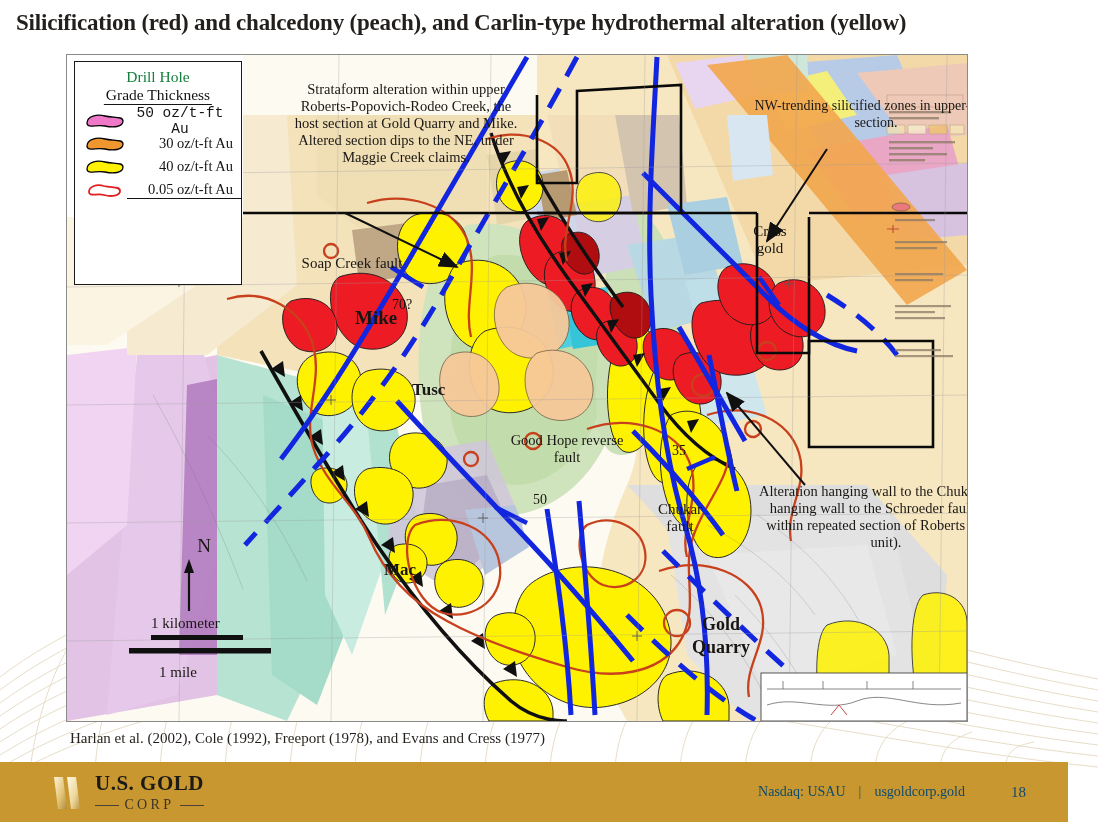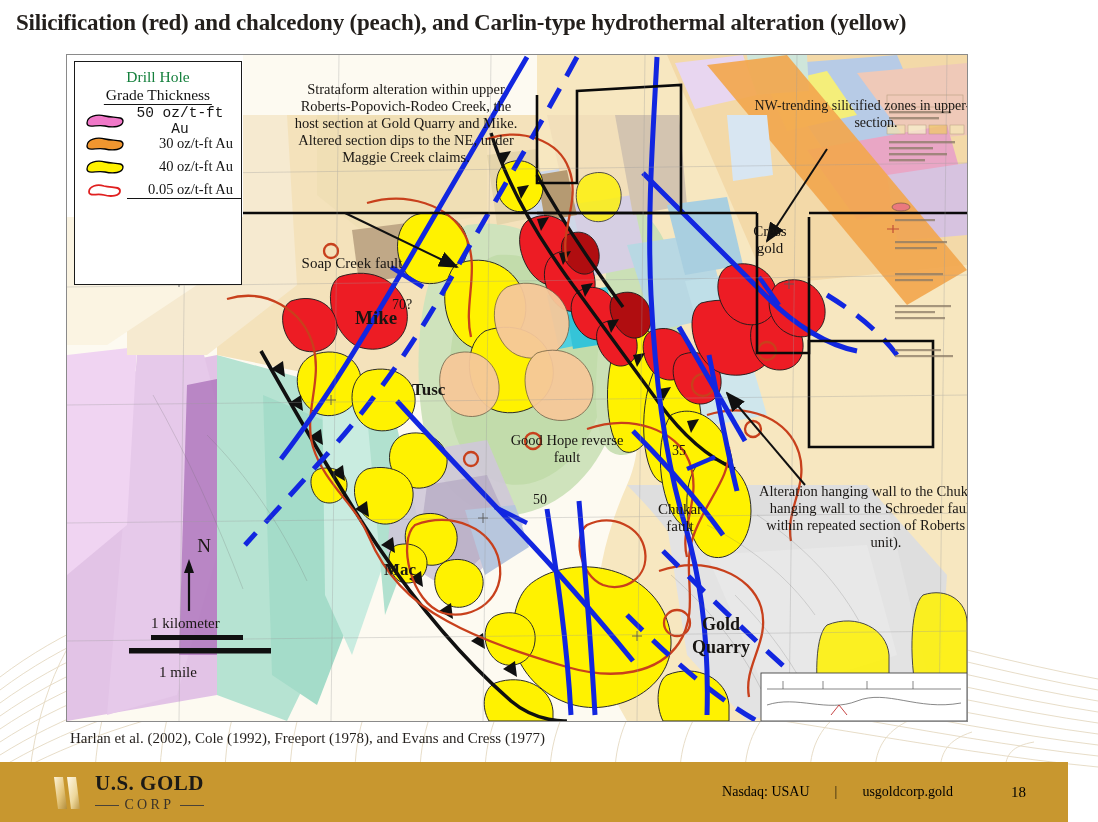--- a/index.html
+++ b/index.html
@@ -75,22 +75,22 @@
   .footer-logo{
     position:absolute;left:52px;top:12px;height:38px;display:flex;align-items:center;gap:9px;
   }
   .logo-mark{width:34px;height:36px;}
   .logo-text{display:flex;flex-direction:column;justify-content:center;}
   .logo-main{font-size:21px;font-weight:bold;color:#1c1a16;letter-spacing:.5px;line-height:1;}
   .logo-sub{display:flex;align-items:center;gap:5px;margin-top:3px;}
   .logo-sub .rule{flex:1;height:1px;background:#4a4238;}
   .logo-sub .word{font-size:14px;letter-spacing:3.4px;color:#3a332a;font-family:Liberation Serif, serif;}
   .footer-right{
-    position:absolute;right:0;top:0;height:60px;display:flex;align-items:center;gap:16px;
-    color:#000000;font-size:14px;
+    position:absolute;right:0;top:0;height:60px;display:flex;align-items:center;gap:4px;
+    color:#0c4a6e;font-size:14px;
   }
   .fr-nasdaq{}
   .fr-div{margin:0 9px;opacity:.85;}
   .fr-site{}
   .fr-page{margin-left:42px;margin-right:42px;font-size:15px;}
 </style>
 </head>
 <body>
 
 <div class="slide-title">Silicification (red) and chalcedony (peach), and Carlin-type hydrothermal alteration (yellow)</div>

